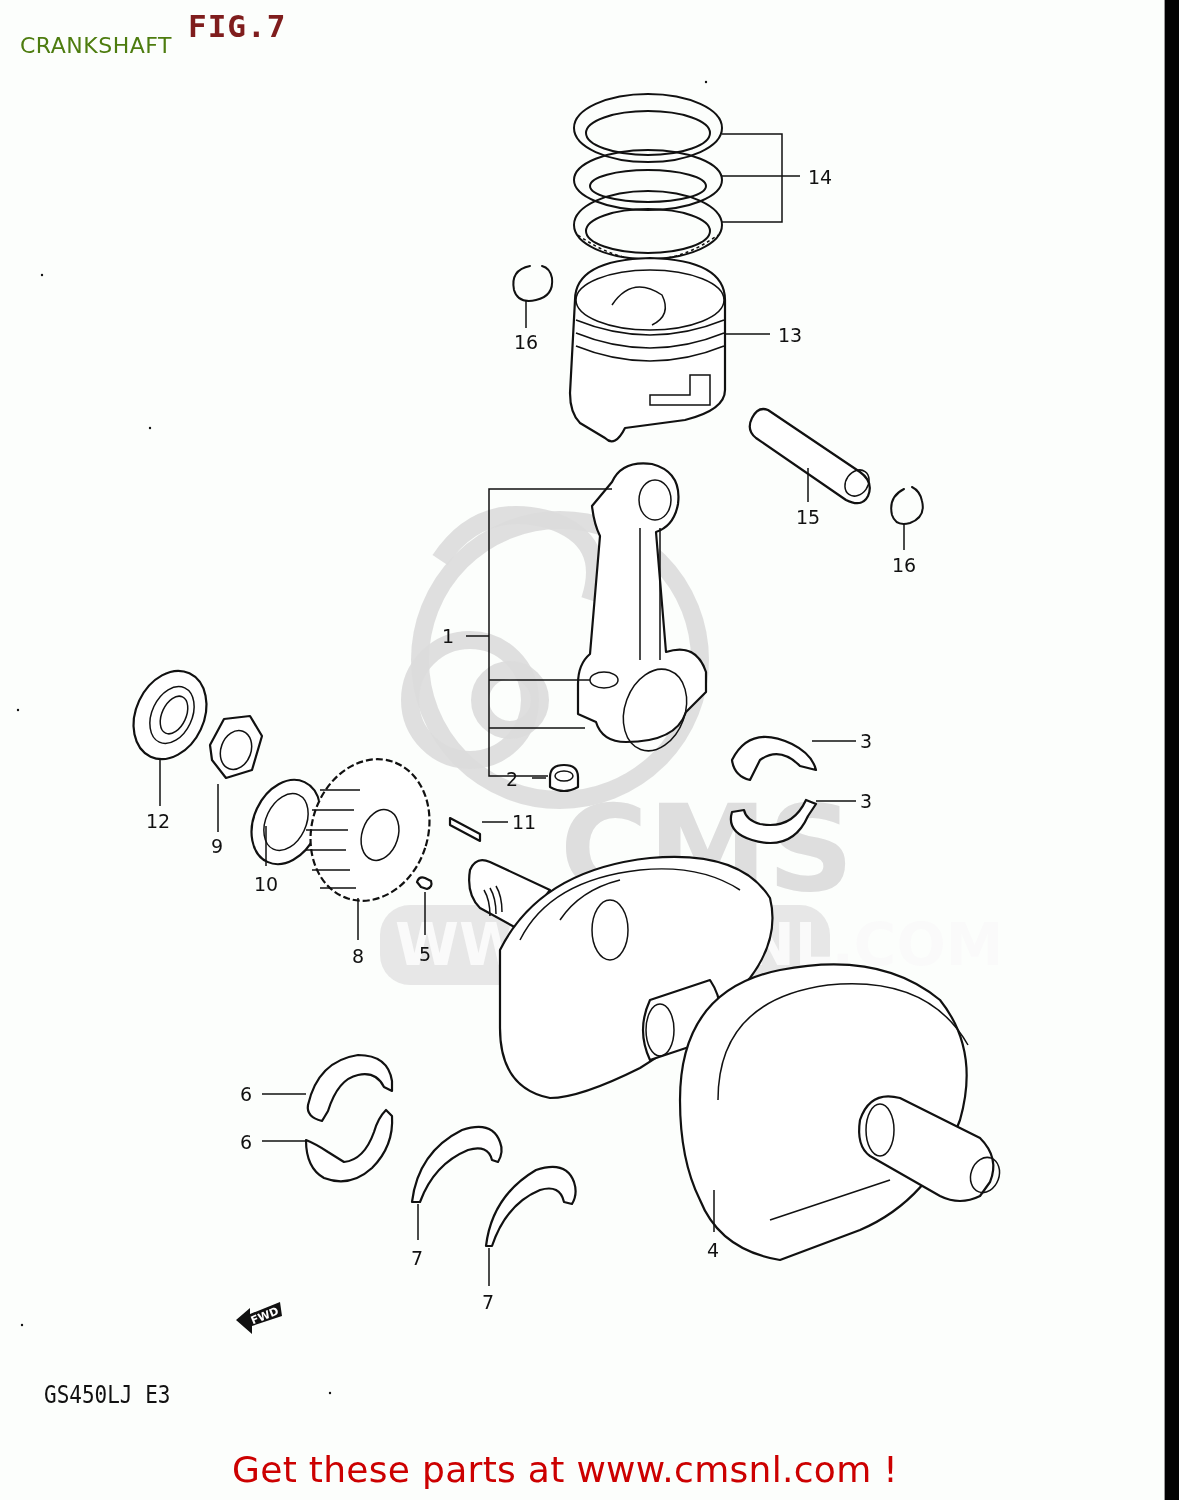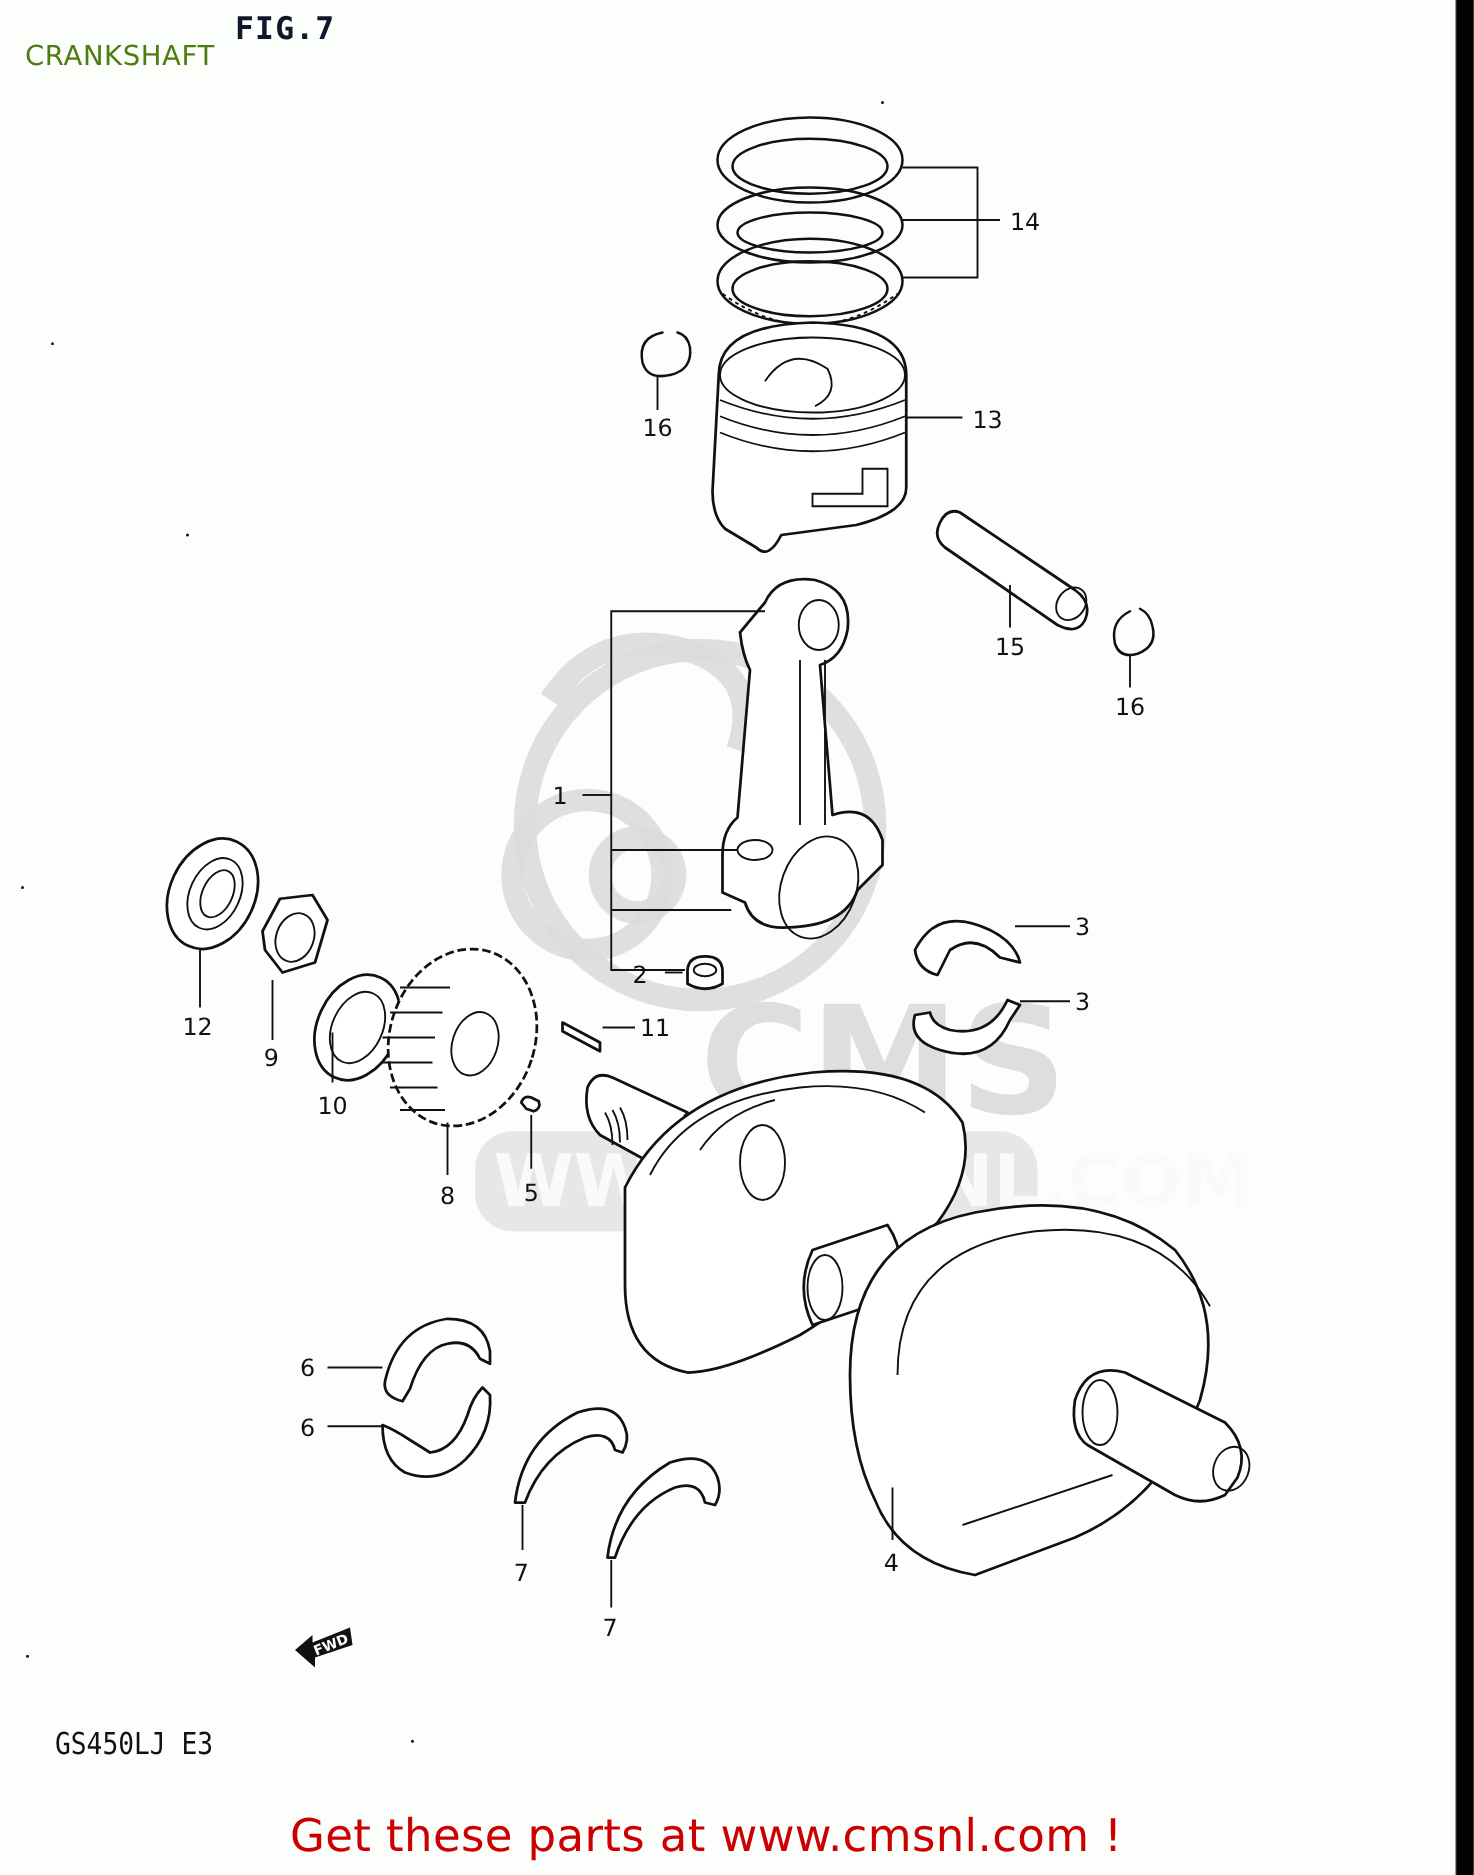--- a/index.html
+++ b/index.html
@@ -2,21 +2,21 @@
 <html><head>
 <meta charset="utf-8">
 <style>
   html, body { margin: 0; padding: 0; }
   body {
     width: 1179px; height: 1500px; position: relative; overflow: hidden;
     background: #fcfefc; font-family: "DejaVu Sans", sans-serif;
   }
   .right-bar { position: absolute; left: 1164px; top: 0; width: 15px; height: 1500px; background: #030203; border-left: 1px solid #9a9a9a; }
   .page-title { position: absolute; left: 20px; top: 13px; font-size: 22px; color: #4d7c0f; letter-spacing: 0.5px; font-family: "DejaVu Sans", sans-serif; margin-top: 20px; }
-  .fig-label { position: absolute; left: 188px; top: 8px; font-size: 25px; font-weight: bold; color: #0f172a; font-family: "DejaVu Sans Mono", monospace; letter-spacing: 1px; }
+  .fig-label { position: absolute; left: 188px; top: 8px; font-size: 31px; font-weight: bold; color: #7f1d1d; font-family: "DejaVu Sans Mono", monospace; letter-spacing: 1px; }
   .model-code { position: absolute; left: 44px; top: 1383px; font-size: 21px; color: #111; font-family: "DejaVu Sans Mono", monospace; transform: scaleY(1.15); }
   .promo { position: absolute; left: 232px; top: 1449px; font-size: 36px; color: #cc0000; font-family: "DejaVu Sans", sans-serif; letter-spacing: 0.3px; }
   .promo a { color: inherit; text-decoration: none; text-align: center; }
   svg.diagram { position: absolute; left: 0; top: 0; }
   .callout { font-family: "DejaVu Sans", sans-serif; font-size: 19px; fill: #111; }
   .ln { stroke: #111; stroke-width: 2; fill: none; stroke-linecap: round; stroke-linejoin: round; }
   .ln-thin { stroke: #111; stroke-width: 1.5; fill: none; }
   .part { fill: #fff; stroke: #111; stroke-width: 2.2; stroke-linejoin: round; }
   .wm { fill: none; stroke: #dcdcdc; stroke-width: 18; opacity: 0.9; }
   .wm-text { font-family: "DejaVu Sans", sans-serif; font-weight: bold; fill: #dedede; }

